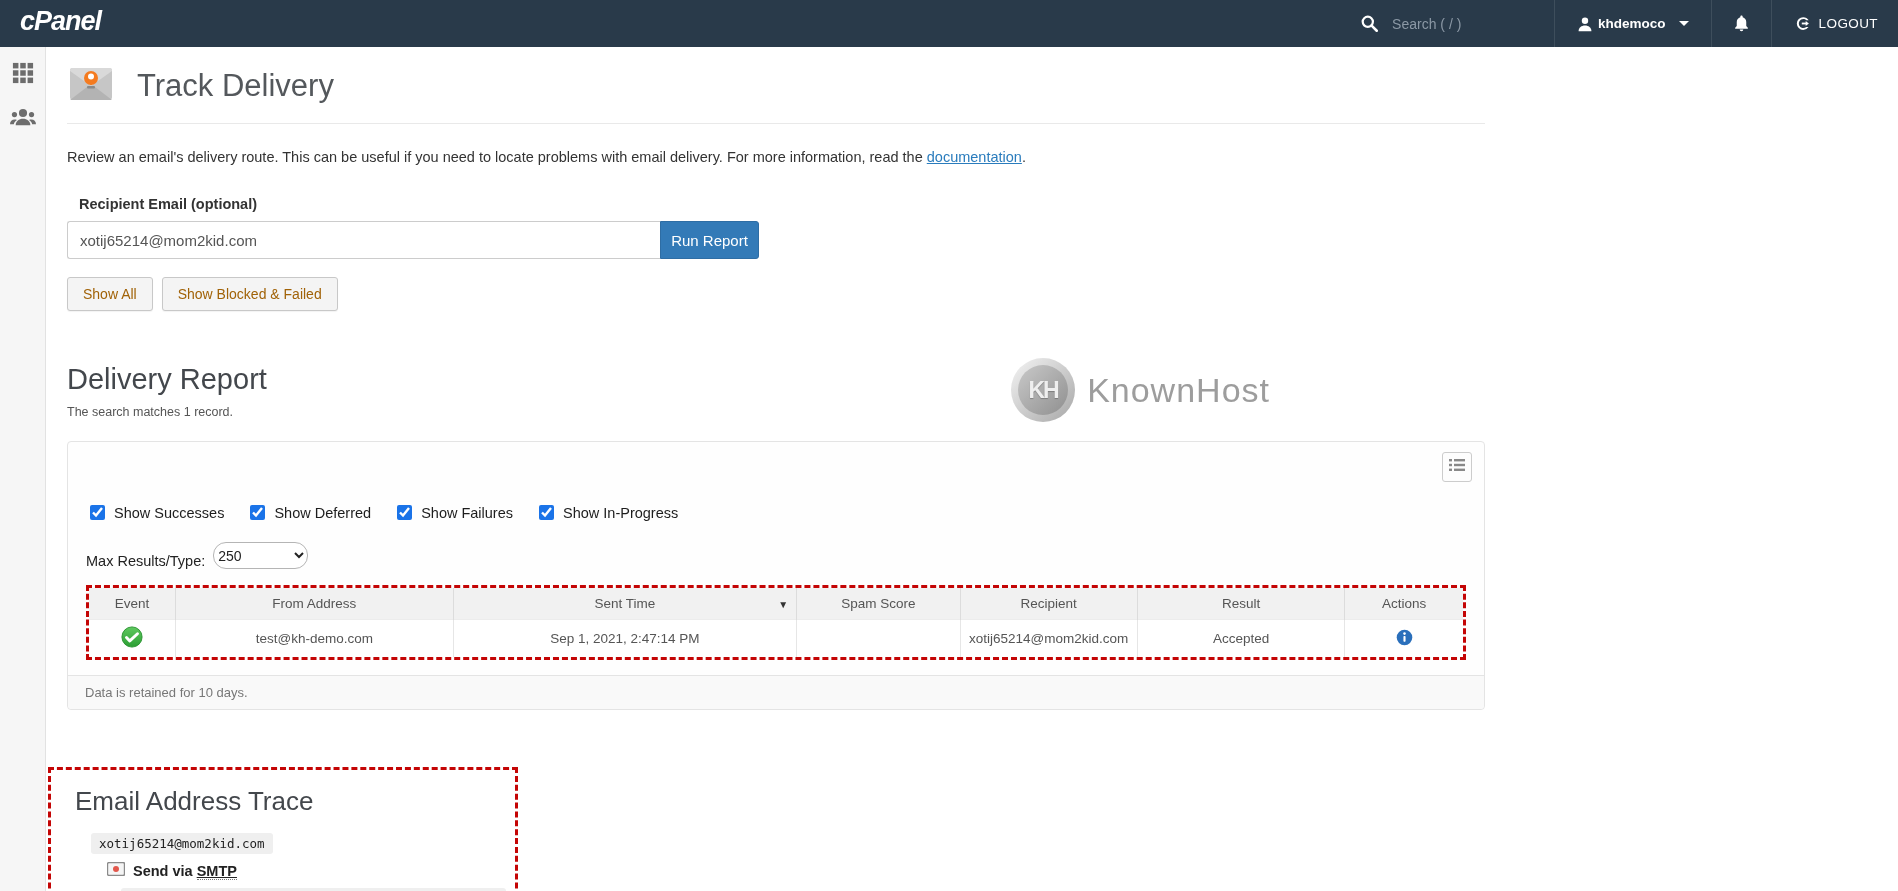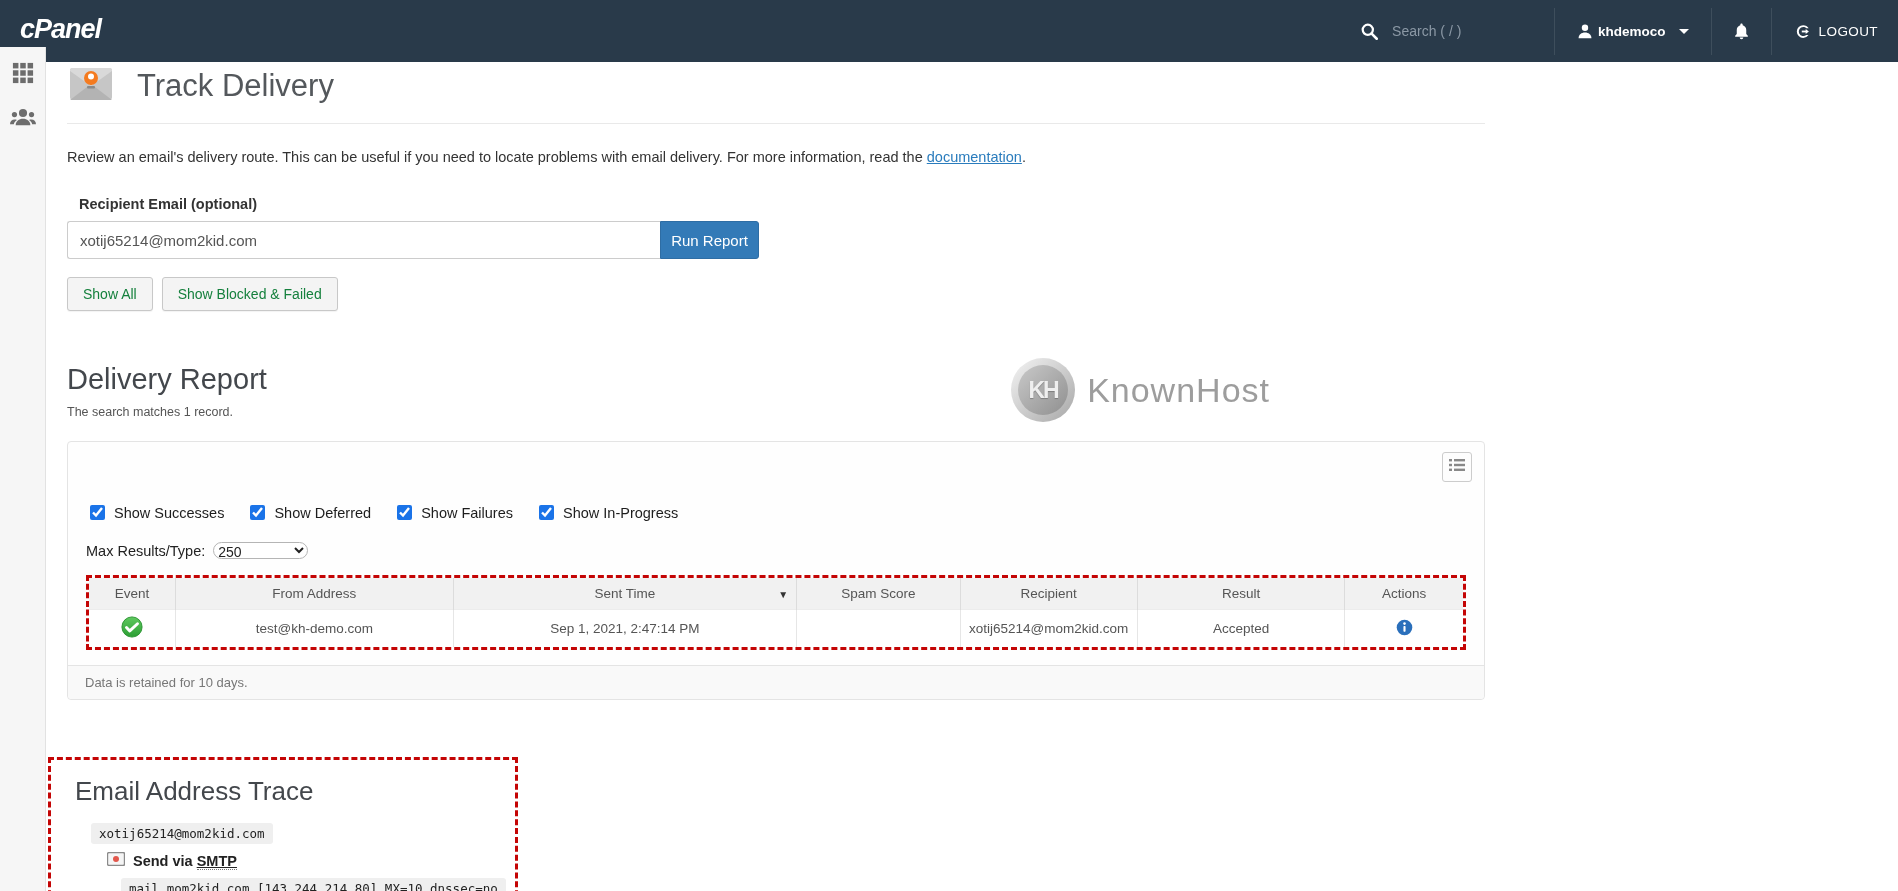--- a/index.html
+++ b/index.html
@@ -6,21 +6,21 @@
   html,body { margin:0; padding:0; }
   body {
     width:1898px; height:891px;
     font-family:"Liberation Sans", sans-serif;
     background:#ffffff; color:#333;
     overflow:hidden;
   }
 
   
   .navbar {
-    height:62px; background:#293a4a; color:#fff;
+    height:47px; background:#293a4a; color:#fff;
     display:flex; align-items:center; padding:0 14px 0 20px;
   }
   .brand {
     font-size:27px; font-weight:bold; font-style:italic;
     letter-spacing:-1px; color:#fff; padding-bottom:4px;
   }
   .nav-spacer { flex:1; }
   .nav-seg { display:flex; align-items:center; height:47px; padding:0 22px; }
   .nav-seg + .nav-seg { border-left:1px solid rgba(255,255,255,0.10); }
   .nav-search { color:#8b98a5; gap:12px; width:215px; }
@@ -67,21 +67,21 @@
     font-family:"Liberation Sans", sans-serif;
   }
   .btn-primary {
     width:99px; background:#337ab7; border:1px solid #2e6da4; color:#fff;
     font-size:15px; border-radius:0 3px 3px 0; cursor:pointer;
     font-family:"Liberation Sans", sans-serif;
   }
   .btn-row { margin-top:18px; display:flex; gap:9px; }
   .btn-default {
     background:#f4f4f4; border:1px solid #c8c8c8; border-radius:3px;
-    padding:8px 15px; font-size:14px; color:#15803d; cursor:pointer;
+    padding:8px 15px; font-size:14px; color:#a16207; cursor:pointer;
     box-shadow:0 1px 1px rgba(0,0,0,0.05);
     font-family:"Liberation Sans", sans-serif;
   }
 
   .report-section { position:relative; margin-top:52px; }
   .report-title { font-size:29px; font-weight:400; color:#43474c; }
   .match-text { margin-top:9px; font-size:12.5px; color:#555; }
 
   .kh-logo { position:absolute; right:215px; top:-5px; display:flex; align-items:center; gap:12px; }
   .kh-badge {
@@ -106,21 +106,21 @@
     position:absolute; top:10px; right:12px; width:30px; height:30px;
     border:1px solid #ccc; border-radius:3px; background:#fdfdfd;
     display:flex; align-items:center; justify-content:center; cursor:pointer;
   }
   .checkbox-row { margin-top:48px; display:flex; gap:22px; align-items:center; }
   .checkbox-item { display:flex; align-items:center; gap:6px; font-size:14.5px; color:#1d1d1d; }
   .checkbox-item input { width:15px; height:15px; accent-color:#1a73e8; cursor:pointer; }
 
   .maxresults-row { margin-top:19px; display:flex; align-items:flex-end; gap:8px; font-size:14.5px; color:#222; }
   .maxresults-row select {
-    width:95px; height:17px; font-size:14px; color:#222;
+    width:95px; height:27px; font-size:14px; color:#222;
     border:1px solid #b5b5b5; border-radius:13px; background:#fff;
     font-family:"Liberation Sans", sans-serif;
   }
 
   .table-annotation { margin-top:16px; border:3px dashed #c40505; }
   table.report { width:100%; border-collapse:collapse; font-size:13.5px; color:#555; table-layout:fixed; }
   table.report th {
     background:#f1f1f1; font-weight:400; padding:8px 6px; text-align:center;
     border-left:1px solid #dcdcdc; position:relative; color:#555;
   }

